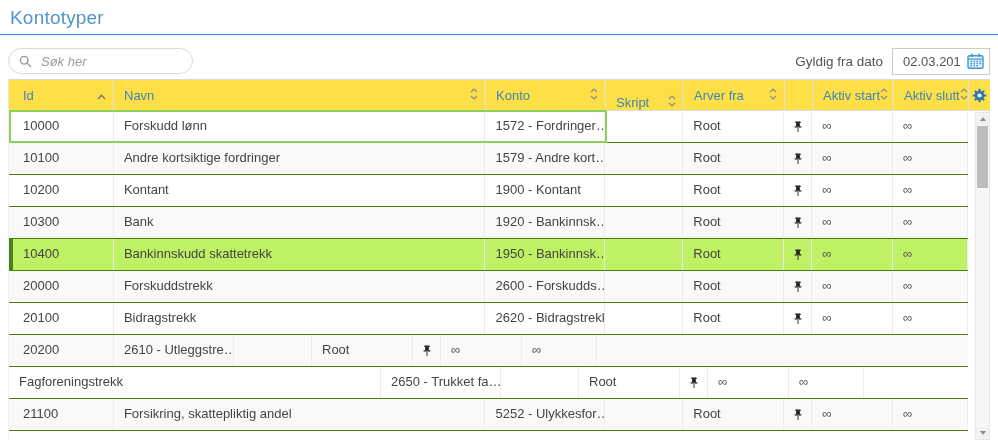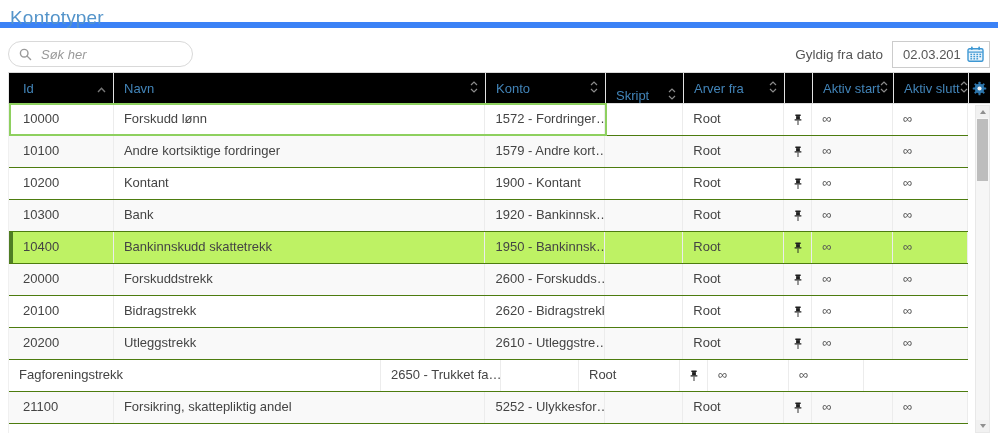--- a/index.html
+++ b/index.html
@@ -1,21 +1,21 @@
 <!DOCTYPE html>
 <html><head>
 <meta charset="utf-8">
 <style>
   * { box-sizing: border-box; }
   html,body { margin:0; padding:0; }
   body {
     width:998px; height:440px; overflow:hidden; background:#fff;
     font-family:"Liberation Sans", sans-serif; -webkit-font-smoothing:antialiased;
   }
-  .title-bar { height:28px; padding:7px 10px 0; border-bottom:6px solid #3b82f6; }
+  .title-bar { height:35px; padding:7px 10px 0; border-bottom:1px solid #3b82f6; }
   .page-title { margin:0; font-size:19px; font-weight:400; color:#5494ca; letter-spacing:.2px; }
 
   .toolbar { display:flex; justify-content:space-between; align-items:center; margin:12px 8px 0; height:28px; }
   .search-pill {
     width:185px; height:26px; border:1px solid #d9d9d9; border-radius:14px;
     display:flex; align-items:center; gap:7px; padding:0 10px; background:#fff;
   }
   .search-pill input {
     flex:1; border:none; outline:none; background:transparent;
     font-family:inherit; font-size:13px; font-style:italic; color:#000000;
@@ -23,21 +23,21 @@
   .search-pill input::placeholder { color:#999; font-style:italic; }
   .valid-from { display:flex; align-items:center; gap:9px; }
   .valid-from-label { font-size:13.5px; color:#555; }
   .date-box { width:98px; height:27px; border:1px solid #ccc; background:#fff;
     display:flex; align-items:center; justify-content:space-between; padding:0 5px 0 8px; }
   .date-box input { width:62px; border:none; outline:none; font-family:inherit; font-size:13px; color:#555; }
   .cal-btn { border:none; background:none; padding:0; margin:0; display:flex; cursor:pointer; }
 
   .table-wrap { position:relative; margin:4px 8px 0; height:361px; overflow:hidden; }
   .thead {
-    display:flex; height:32px; background:#000000; color:#4284b8; font-size:13px;
+    display:flex; height:32px; background:#fde047; color:#4284b8; font-size:13px;
     border-top:1px solid #d9d9d9; border-bottom:1px solid #dedede; border-left:1px solid #e8e8e8;
     width:982px;
   }
   .th { display:flex; align-items:center; justify-content:space-between;
         padding:0 7px 0 10px; border-right:1px solid #e2e2e2; overflow:hidden; white-space:nowrap; cursor:pointer; }
   .w-id{width:105px; padding-left:14px;} .w-navn{width:372px;} .w-konto{width:120px;}
   .w-skript{width:78px;align-items:flex-end;} .w-arver{width:101px;} .w-pin{width:28px; padding:0;}
   .w-start{width:81px;} .w-slutt{width:75px;}
   .w-gear{flex:1; border-right:none; display:flex; align-items:center; justify-content:center; padding:0; cursor:pointer;}
 
@@ -330,21 +330,20 @@
           </g>
         </svg>
       </span>
     </div>
     <div class="cell c-start">∞</div>
     <div class="cell c-slutt">∞</div>
 
   </div>
       <div class="row stripe">
     <div class="cell c-id">20200</div>
-    <div class="cell c-navn">Utleggstrekk</div>
     <div class="cell c-konto">2610 - Utleggstre…</div>
     <div class="cell c-skript"></div>
     <div class="cell c-arver">Root</div>
     <div class="cell c-pin">
       <span style="display:flex;">
         <svg width="10" height="12" viewBox="0 0 10 12">
           <g fill="#1f1f1f">
             <rect x="2.3" y="0.4" width="5.4" height="1.7" rx="0.3"></rect>
             <rect x="3.1" y="2.1" width="3.8" height="3.1"></rect>
             <rect x="1.6" y="5.2" width="6.8" height="1.4" rx="0.3"></rect>

